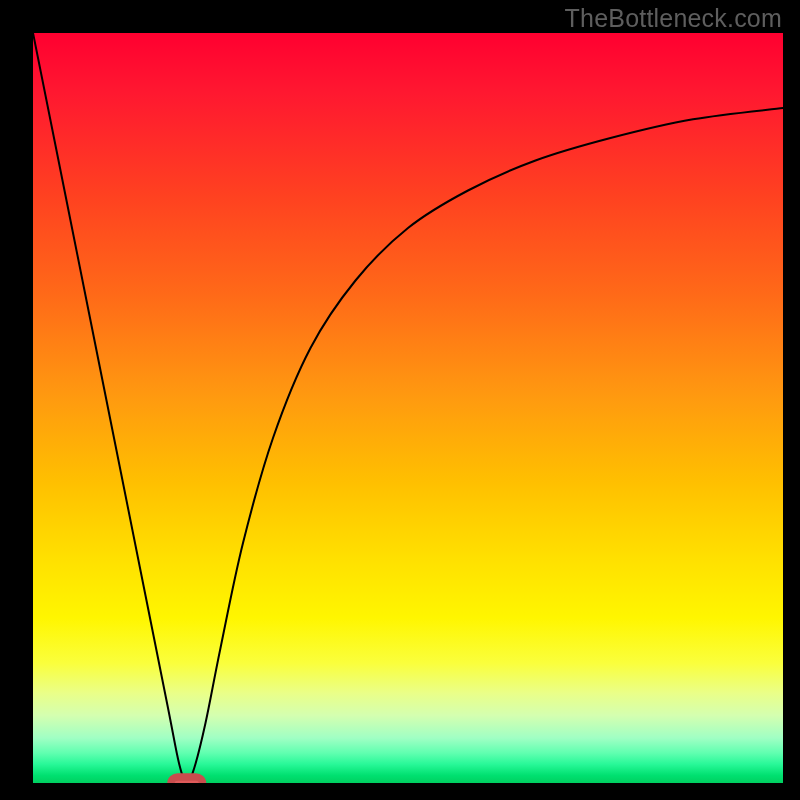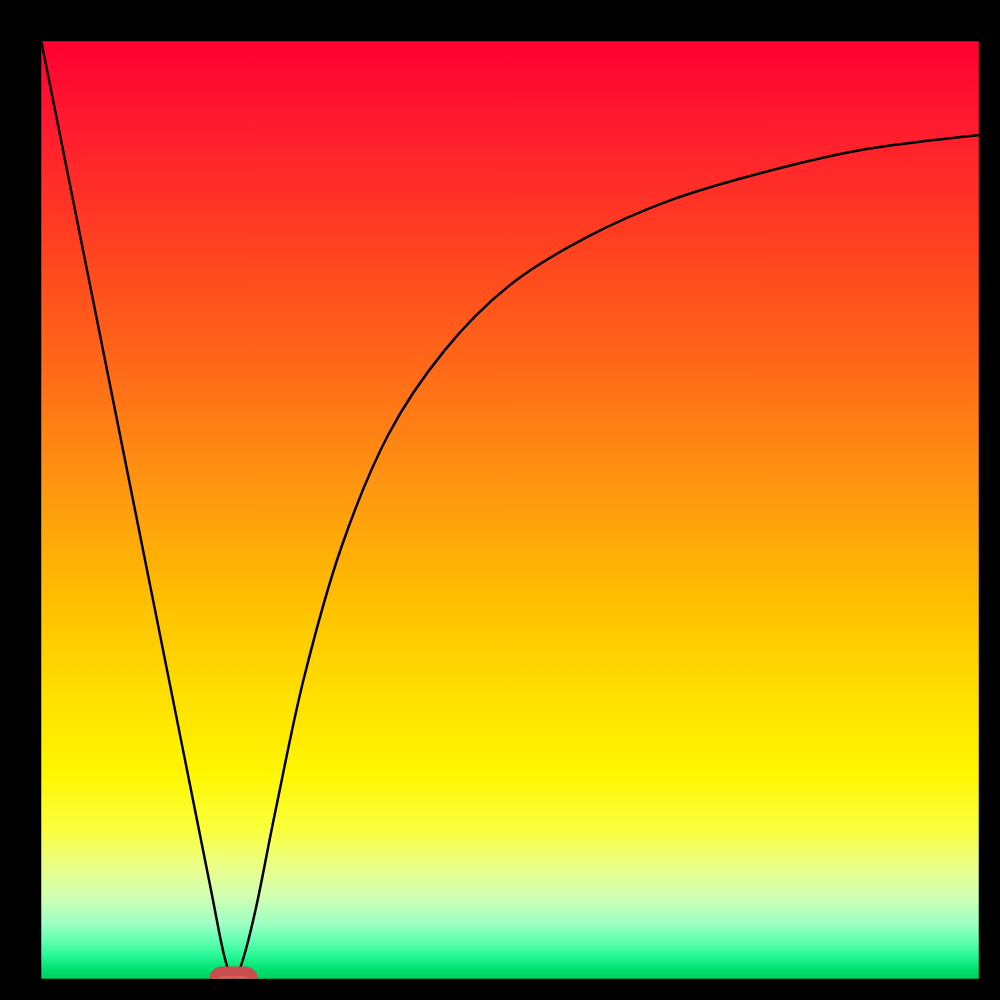--- a/index.html
+++ b/index.html
@@ -69,20 +69,21 @@
   .marker {
     fill: #df5a5a;
     stroke: #c94d4d;
     stroke-width: 1;
   }
 </style>
 </head>
 <body>
 
 <div class="frame">
+  <div class="watermark">TheBottleneck.com</div>
 
   <div class="plot-area">
     <div class="gradient-bg"></div>
 
     <svg class="curve" viewBox="0 0 100 100" preserveAspectRatio="none">
       <path fill="none" stroke="#000" stroke-width="2" stroke-linejoin="round" stroke-linecap="round" vector-effect="non-scaling-stroke" d="M 0.000 0.000 C 0.833 4.167, 3.333 16.667, 5.000 25.000 C 6.667 33.333, 8.333 41.667, 10.000 50.000 C 11.667 58.333, 13.667 68.333, 15.000 75.000 C 16.333 81.667, 17.250 86.250, 18.000 90.000 C 18.750 93.750, 19.083 95.833, 19.500 97.500 C 19.917 99.167, 20.167 99.917, 20.500 100.000 C 20.833 100.083, 21.083 99.333, 21.500 98.000 C 21.917 96.667, 22.417 94.667, 23.000 92.000 C 23.583 89.333, 24.167 86.000, 25.000 82.000 C 25.833 78.000, 26.833 72.667, 28.000 68.000 C 29.167 63.333, 30.500 58.333, 32.000 54.000 C 33.500 49.667, 35.167 45.500, 37.000 42.000 C 38.833 38.500, 40.833 35.667, 43.000 33.000 C 45.167 30.333, 47.500 28.000, 50.000 26.000 C 52.500 24.000, 55.167 22.500, 58.000 21.000 C 60.833 19.500, 63.833 18.167, 67.000 17.000 C 70.167 15.833, 73.500 14.917, 77.000 14.000 C 80.500 13.083, 84.167 12.167, 88.000 11.500 C 91.833 10.833, 98.000 10.250, 100.000 10.000"></path>
       <rect class="marker" rx="0.9" ry="0.9" x="18.400" y="99.200" width="4.200" height="1.600"></rect>
     </svg>
   </div>
 </div>

